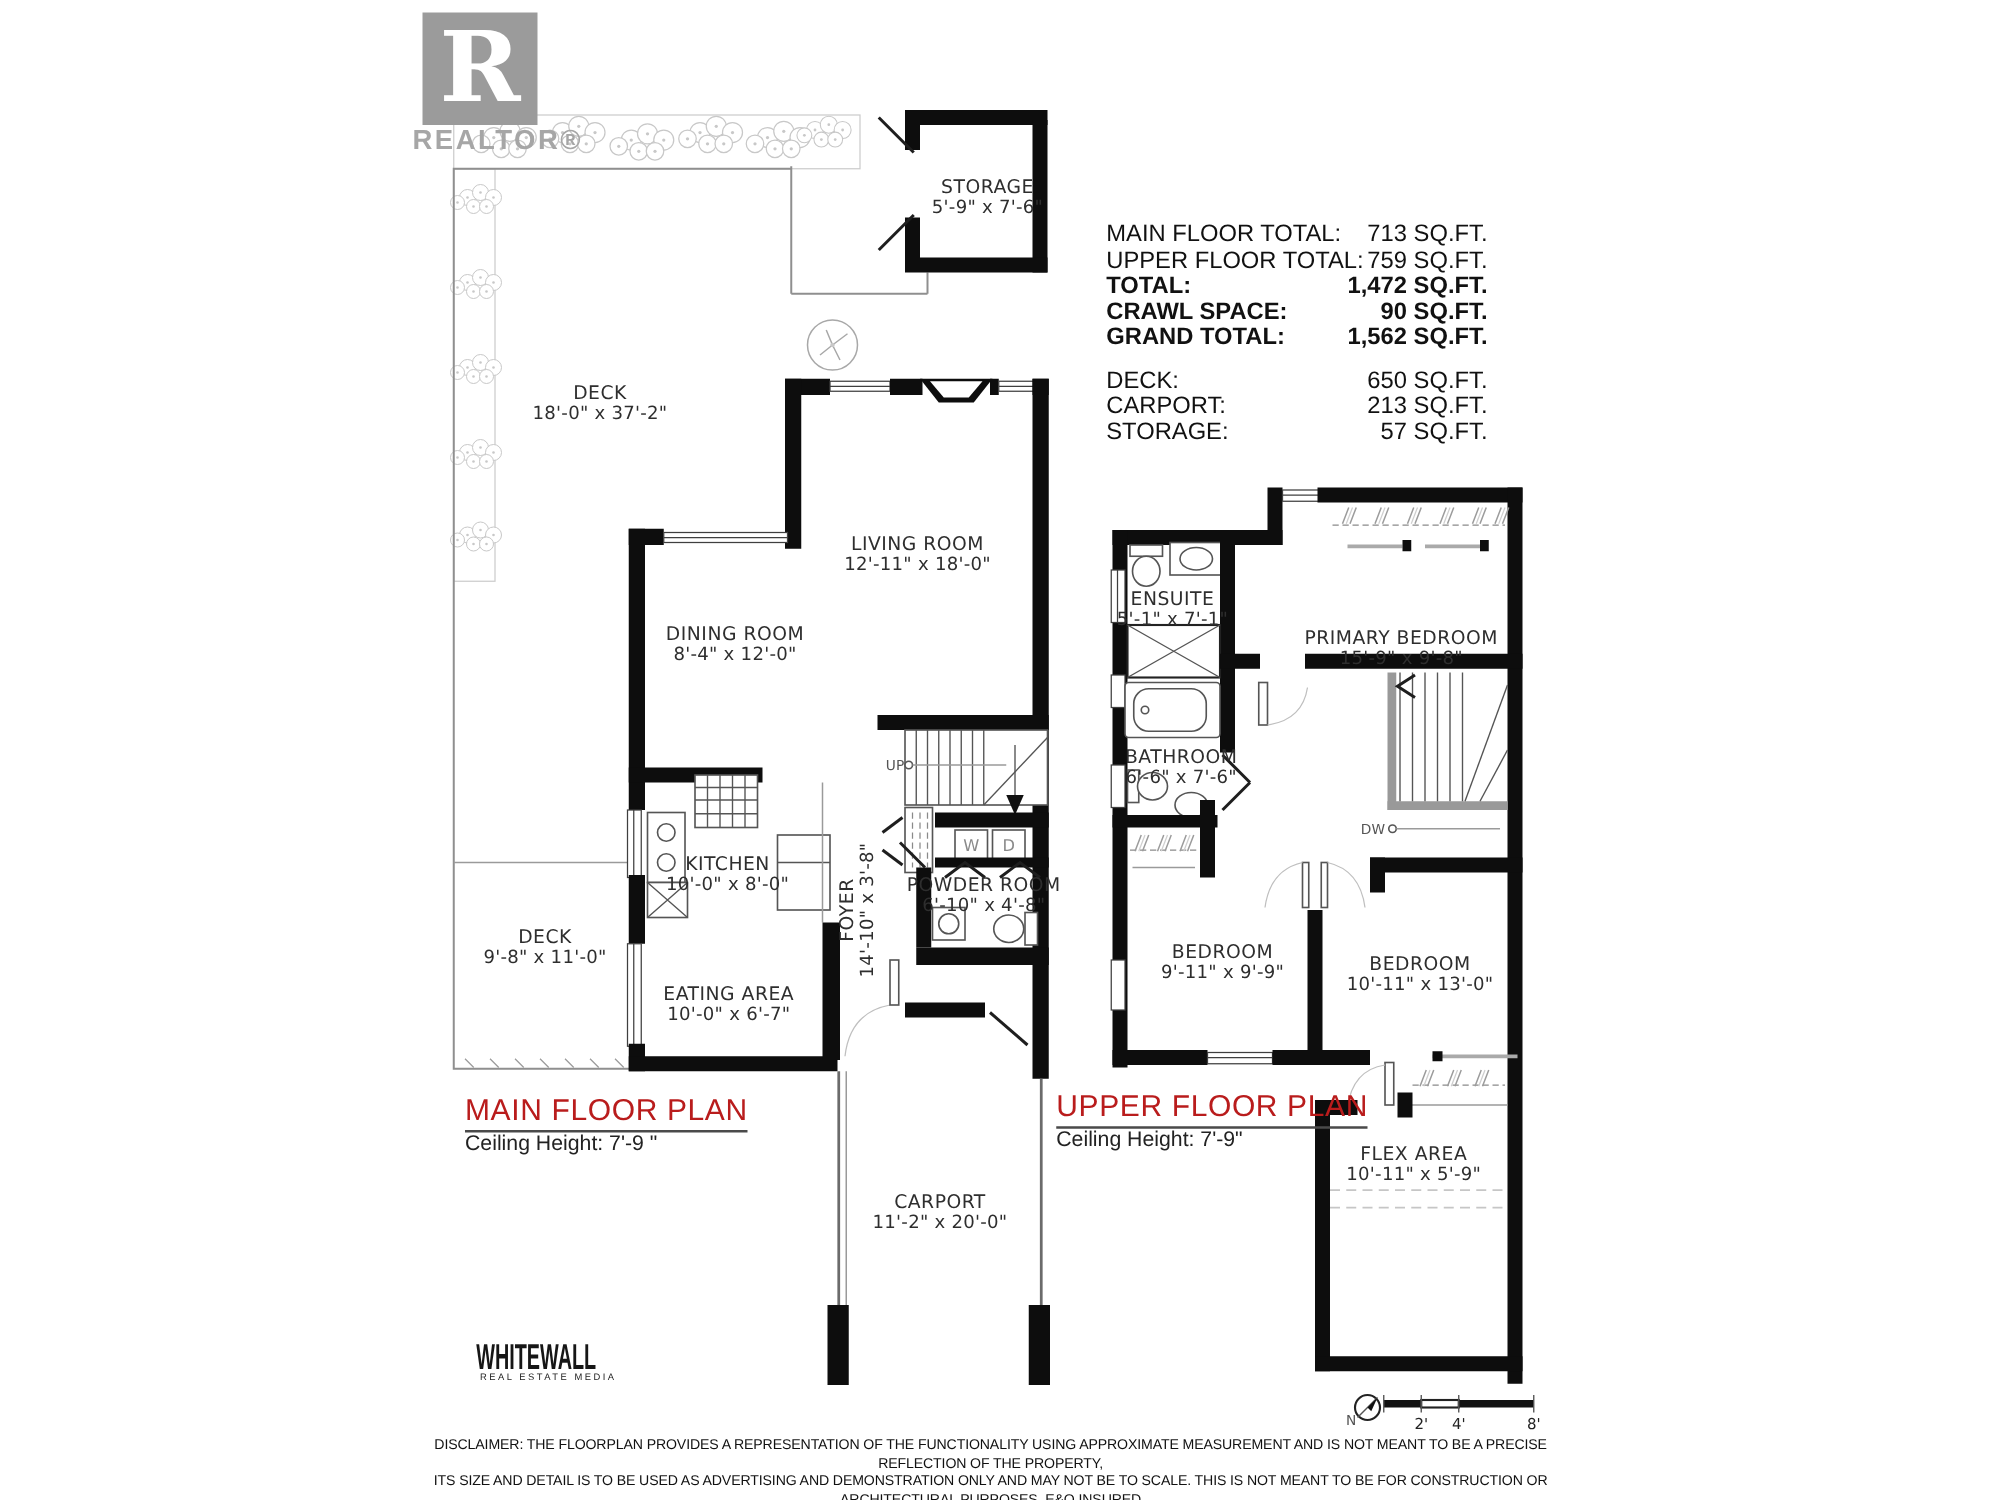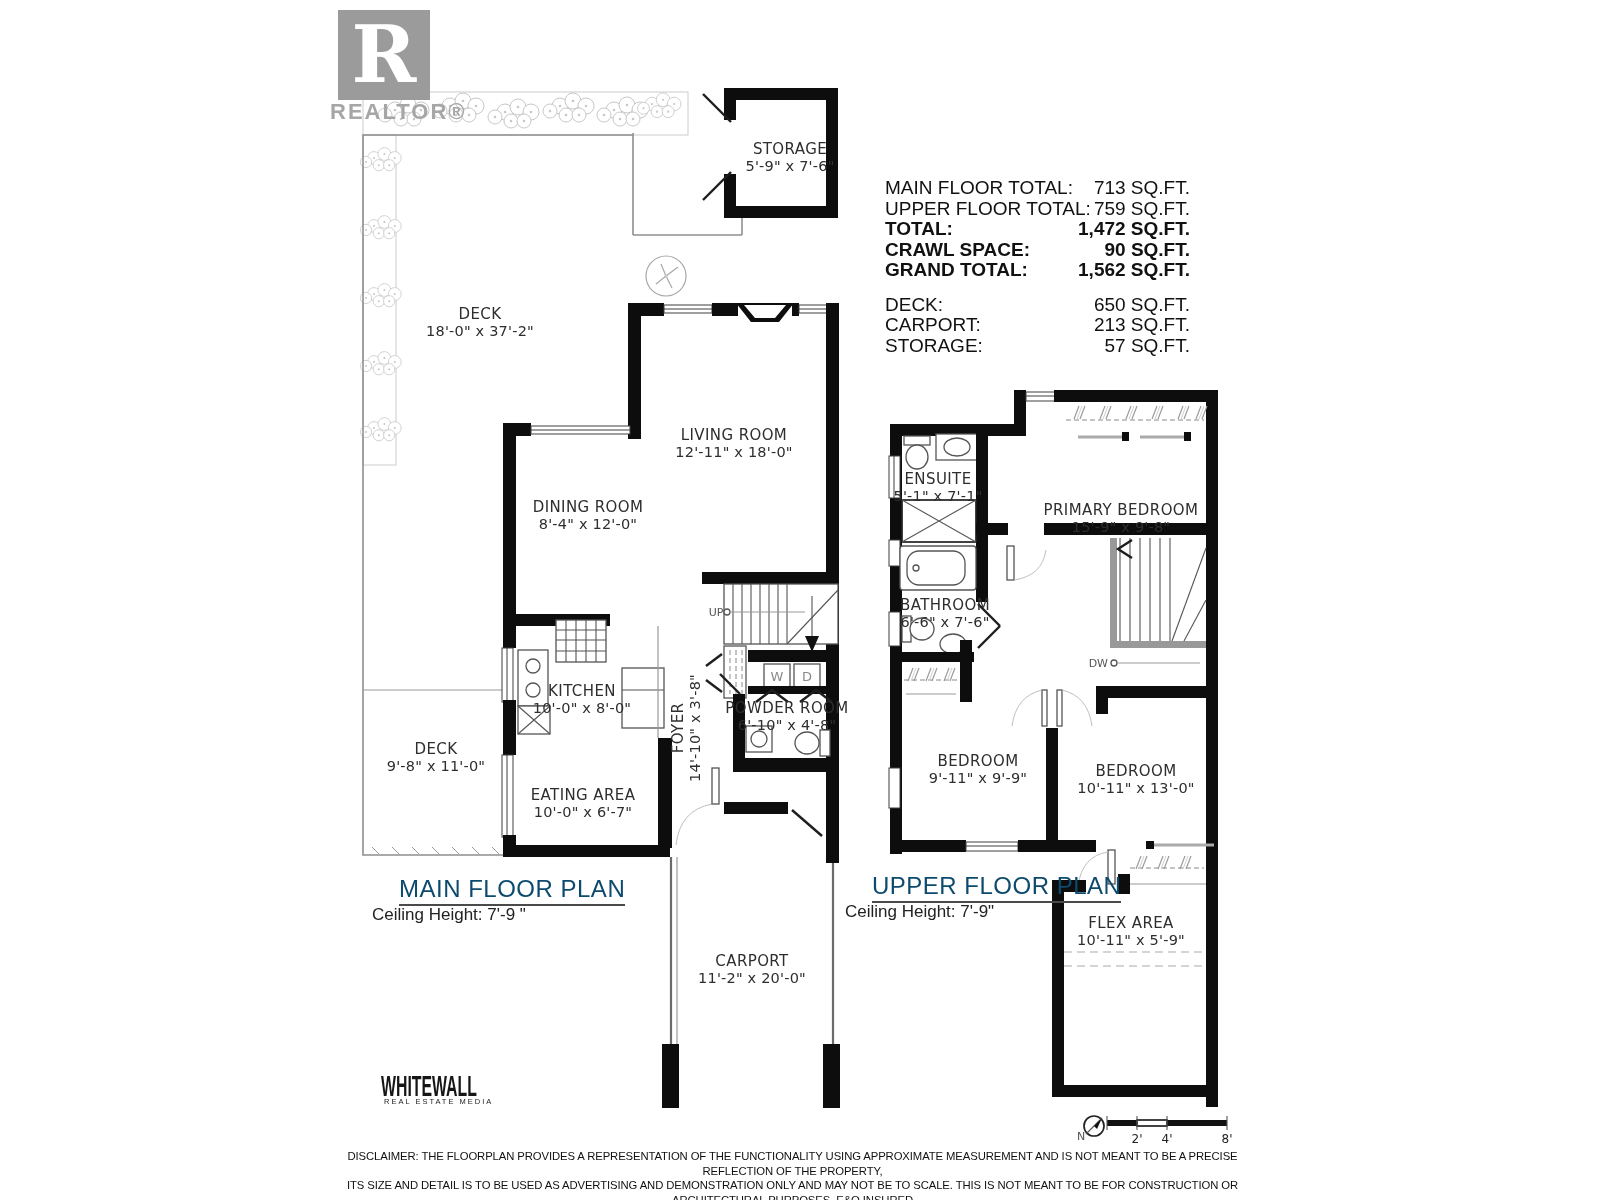--- a/index.html
+++ b/index.html
@@ -22,22 +22,22 @@
 
   
   .room-label{position:absolute;transform:translateX(-50%);text-align:center;white-space:nowrap;
               font-family:"DejaVu Sans",sans-serif;color:#2e2e2e;z-index:2;}
   .room-label .rname{display:block;font-size:15px;line-height:18px;letter-spacing:0.4px;}
   .room-label .rdims{display:block;font-size:14.5px;line-height:17px;letter-spacing:0.2px;}
   .room-label .rnote{display:block;font-size:11.5px;line-height:16px;letter-spacing:0.2px;}
   .room-label.rot{transform:translate(-50%,-50%) rotate(-90deg);}
 
   
-  .plan-title{position:absolute;font-family:"Liberation Sans",sans-serif;font-size:24px;color:#0c4a6e;
-              letter-spacing:0.5px;border-bottom:2px solid #4a4a4a;padding-bottom:1px;z-index:2;margin-left:27px;}
+  .plan-title{position:absolute;font-family:"Liberation Sans",sans-serif;font-size:24px;color:#b91c1c;
+              letter-spacing:0.5px;border-bottom:2px solid #4a4a4a;padding-bottom:1px;z-index:2;}
   .plan-sub{position:absolute;font-family:"Liberation Sans",sans-serif;font-size:17px;color:#222;z-index:2;}
 
   
   .ww{position:absolute;left:381px;top:1070px;font-size:24px;font-weight:bold;color:#161616;
       transform:scaleX(0.66) scaleY(1.2);transform-origin:left top;letter-spacing:0px;
       font-family:"Liberation Sans",sans-serif;}
   .wwsub{position:absolute;left:384px;top:1097px;font-size:7.5px;font-weight:normal;letter-spacing:2px;color:#222;}
   .disc{position:absolute;left:340px;top:1149px;width:905px;text-align:center;font-size:11.3px;
         line-height:14.5px;color:#111;letter-spacing:-0.1px;}
 

